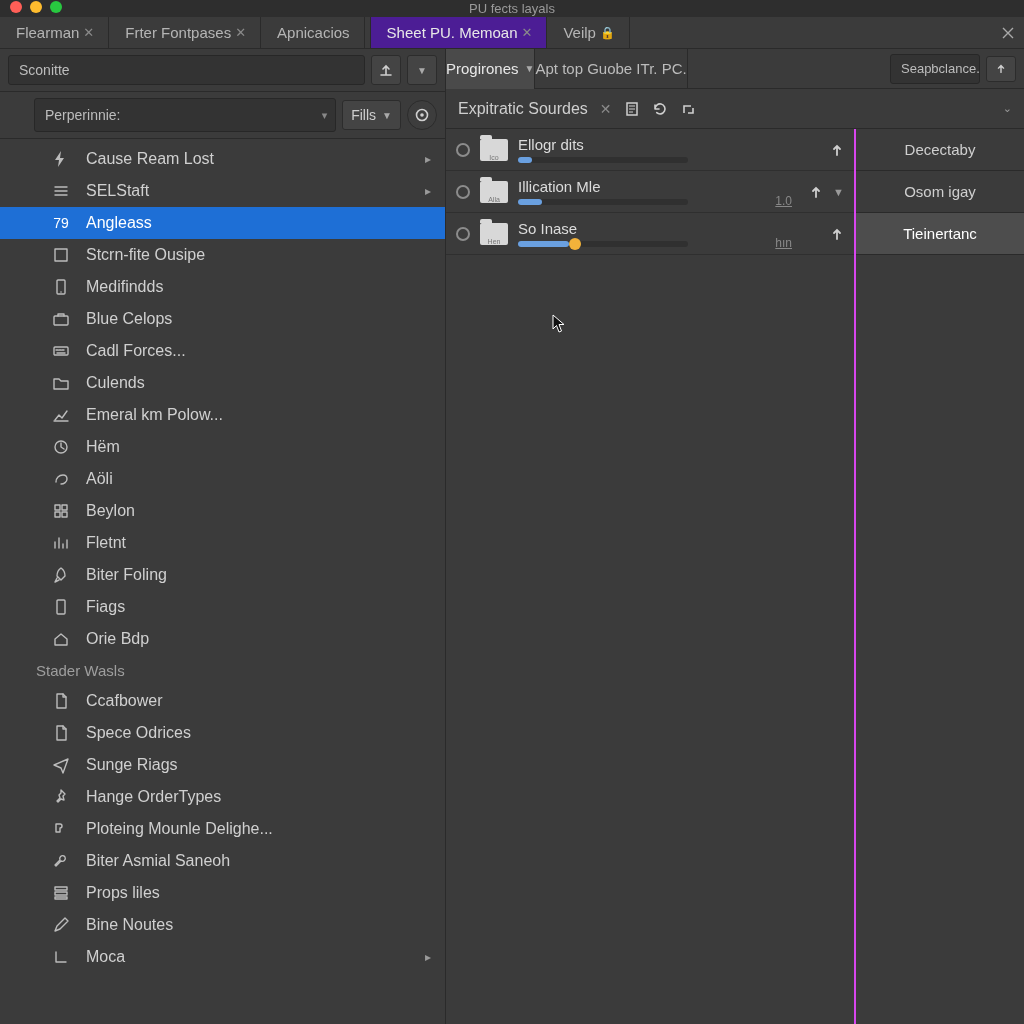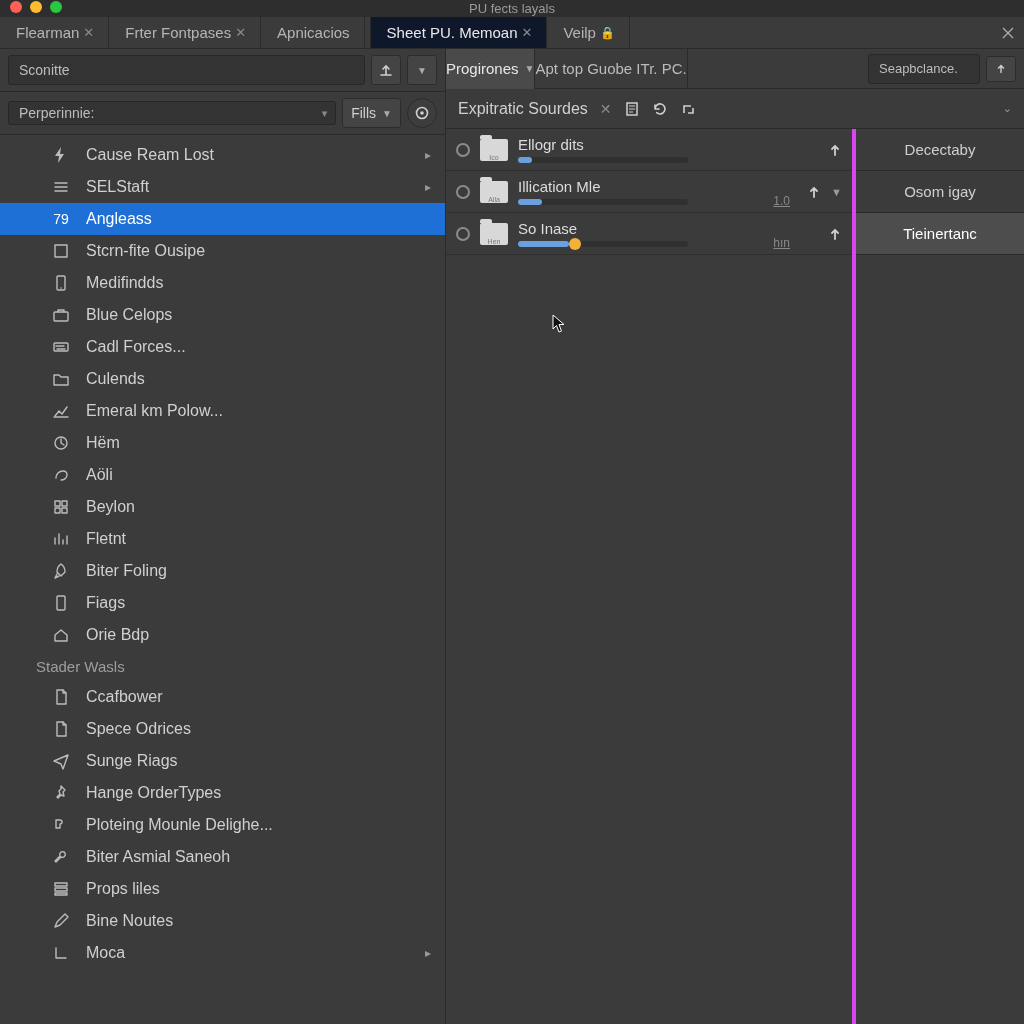--- a/index.html
+++ b/index.html
@@ -4,56 +4,56 @@
 <style>
 * { margin:0; padding:0; box-sizing:border-box; font-family:-apple-system,BlinkMacSystemFont,"Segoe UI",Arial,sans-serif; user-select:none; }
 html,body { width:1024px; height:1024px; overflow:hidden; background:#3b3b3b; color:#c8c8c8; font-size:14px; }
 .app { width:1024px; height:1024px; display:flex; flex-direction:column; background:#3b3b3b; }
 .titlebar { height:17px; background:#2e2e2e; display:flex; align-items:center; justify-content:center; position:relative; color:#9a9a9a; font-size:13px; }
 .traffic { position:absolute; left:10px; top:1px; display:flex; gap:8px; }
 .traffic span { width:12px; height:12px; border-radius:50%; display:inline-block; }
 .tl-close{background:#ff5f57;} .tl-min{background:#febc2e;} .tl-max{background:#28c840;}
 .tabs { height:32px; background:#3b3b3b; display:flex; border-bottom:1px solid #2a2a2a; }
 .tab { display:flex; align-items:center; padding:0 14px 0 16px; gap:4px; color:#b5b5b5; font-size:15px; border-right:1px solid #2a2a2a; cursor:pointer; position:relative; }
-.tab.active { background:#0f172a; color:#e8e8e8;text-align:center; }
+.tab.active { background:#4c1d95; color:#e8e8e8;text-align:center; }
 .tab .x { color:#8a8a8a; font-size:13px; }
 .tab .lock { color:#8a8a8a; font-size:12px; }
 .tabs .spacer { flex:1; }
 .tabs .corner { width:32px; display:flex; align-items:center; justify-content:center; }
 .body { flex:1; display:flex; min-height:0; }
 .left { flex:0 0 446px; display:flex; flex-direction:column; border-right:1px solid #2a2a2a; min-height:0; }
 .right { flex:1; display:flex; flex-direction:column; min-height:0; }
 .toolbar { display:flex; align-items:center; gap:6px; padding:6px 8px; border-bottom:1px solid #2a2a2a; }
 .input { background:#333; border:1px solid #272727; border-radius:3px; height:30px; padding:0 10px; color:#bdbdbd; font-size:14px; flex:1; display:flex; align-items:center; }
 .btn { background:#444; border:1px solid #2c2c2c; border-radius:3px; height:30px; min-width:30px; padding:0 8px; display:flex; align-items:center; justify-content:center; color:#cfcfcf; font-size:14px; cursor:pointer; }
 .btn.icon { padding:0; width:30px; }
 .btn .tri { margin-left:6px; font-size:10px; color:#aaa; }
 .toolbar2 { display:flex; align-items:center; gap:6px; padding:6px 8px; border-bottom:1px solid #2a2a2a; }
-.select { background:#333; border:1px solid #272727; border-radius:3px; height:24px; padding:0 28px 0 10px; color:#bdbdbd; font-size:14px; flex:1; display:flex; align-items:center; position:relative; }
+.select { background:#333; border:1px solid #272727; border-radius:3px; height:34px; padding:0 28px 0 10px; color:#bdbdbd; font-size:14px; flex:1; display:flex; align-items:center; position:relative;margin-left:26px; }
 .select::after { content:"▾"; position:absolute; right:8px; color:#888; font-size:11px; }
 .iconcircle { width:30px; height:30px; border-radius:50%; background:#3d3d3d; border:1px solid #2c2c2c; display:flex; align-items:center; justify-content:center; color:#cfcfcf; }
 .tree { flex:1; overflow:auto; padding-top:4px; }
 .tree-row { height:32px; display:flex; align-items:center; padding-left:50px; padding-right:10px; gap:14px; color:#d0d0d0; font-size:16px; cursor:pointer; position:relative; }
 .tree-row.selected { background:#1e6fd6; color:#fff; }
 .tree-row .slot-icon { width:22px; display:flex; justify-content:center; color:#b8b8b8; }
 .tree-row .badge { width:22px; text-align:center; font-size:14px; color:#fff; }
 .tree-row .chev { position:absolute; right:14px; color:#9a9a9a; font-size:12px; }
 .tree-row.group { padding-left:36px; color:#9e9e9e; font-size:15px; background:#3b3b3b; height:30px; }
 
 .tabbar2 { display:flex; align-items:center; border-bottom:1px solid #2a2a2a; height:40px; }
 .tabbtn { padding:0 0; height:40px; display:flex; align-items:center; gap:6px; color:#bcbcbc; font-size:15px; border-right:1px solid #2a2a2a; cursor:pointer; }
 .tabbtn.active { background:#4a4a4a; color:#e8e8e8; }
 .tabbtn .tri { font-size:10px; color:#aaa; }
 .tabbar2 .search2 { margin-left:auto; display:flex; align-items:center; gap:6px; padding:0 8px; }
 .panelhead { display:flex; align-items:center; gap:12px; padding:6px 12px; border-bottom:1px solid #2a2a2a; height:40px; font-size:16px; color:#cfcfcf; }
 .panelhead .x { color:#8a8a8a; cursor:pointer; font-size:14px; }
 .panelhead .ico { color:#bdbdbd; cursor:pointer; }
 .panelhead .spacer { flex:1; }
 .list-area { flex:1; display:flex; min-height:0; }
-.list { flex:1; overflow:auto; border-right:4px solid #d946ef; }
+.list { flex:1; overflow:auto; border-right:2px solid #d946ef; }
 .sidecol { flex:0 0 168px; display:flex; flex-direction:column; }
 .side-btn { height:42px; border-bottom:1px solid #2a2a2a; display:flex; align-items:center; justify-content:center; color:#cfcfcf; font-size:15px; cursor:pointer; }
 .side-btn.active { background:#4d4d4d; color:#fff; }
 .row { height:42px; border-bottom:1px solid #2f2f2f; display:flex; align-items:center; padding:0 10px; gap:10px; position:relative; }
 .row .radio { width:14px; height:14px; border:2px solid #8c8c8c; border-radius:50%; flex:0 0 14px; }
 .folder { width:28px; height:22px; background:#d8d8d8; border-radius:2px; position:relative; flex:0 0 28px; display:flex; align-items:flex-end; justify-content:center; font-size:7px; color:#777; }
 .folder::before { content:""; position:absolute; top:-4px; left:0; width:12px; height:4px; background:#d8d8d8; border-radius:2px 2px 0 0; }
 .row .mid { flex:1; display:flex; flex-direction:column; gap:4px; }
 .row .label { color:#dcdcdc; font-size:15px; white-space:nowrap; overflow:hidden; }
 .row .track { height:6px; background:#303030; border-radius:3px; position:relative; width:170px; }
@@ -363,21 +363,21 @@
     <div class="right">
       <div class="tabbar2">
         <div class="tabbtn active">
           <span>Progirones</span>
             <span class="tri">▼</span>
         </div>
         <div class="tabbtn">
           <span>Apt top Guobe ITr. PC.</span>
         </div>
         <div class="search2">
-          <div class="input" style="width:112px;font-size:13px">
+          <div class="input" style="width:90px;font-size:13px">
               <span>Seapbclance.</span>
             </div>
           <div class="btn icon" style="height:26px;width:26px">
             <svg width="12" height="12" viewBox="0 0 14 14">
                 <path d="M7 11V3M4 6l3-3 3 3" stroke="#cfcfcf" stroke-width="1.6" fill="none" stroke-linecap="round"></path>
               </svg>
           </div>
         </div>
       </div>
 

